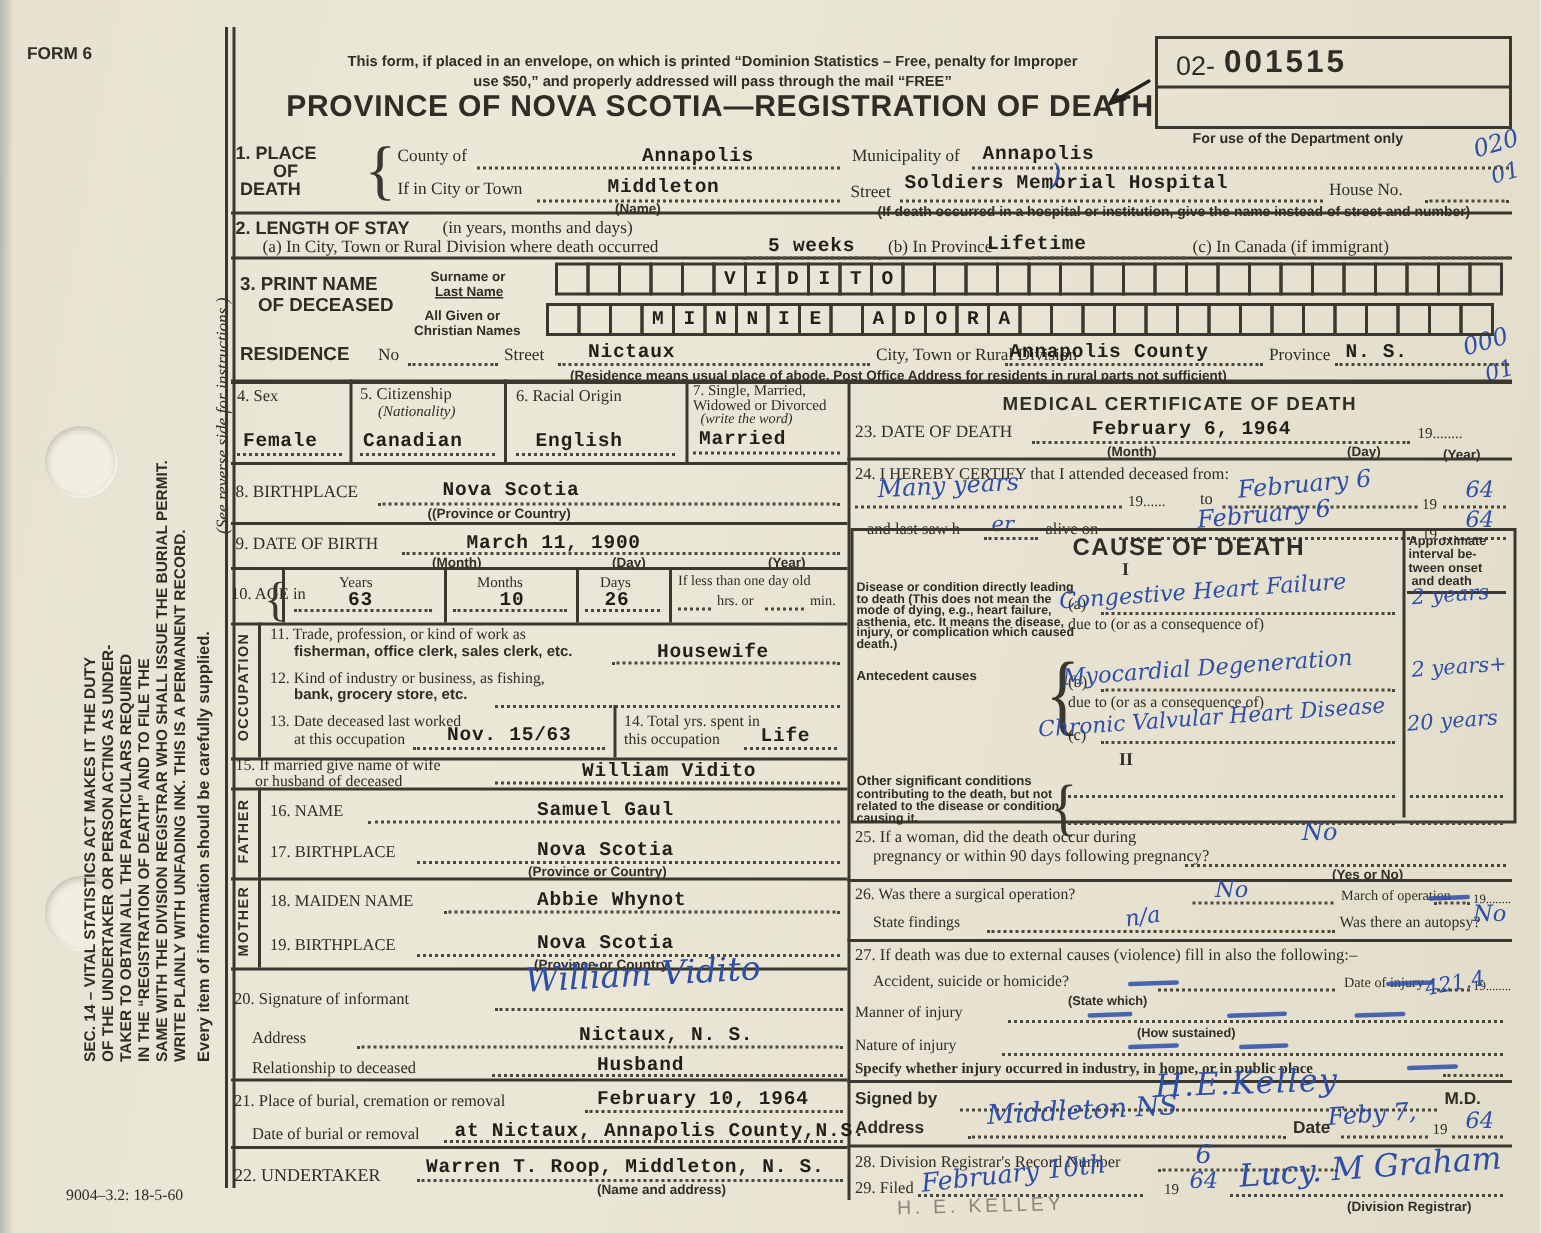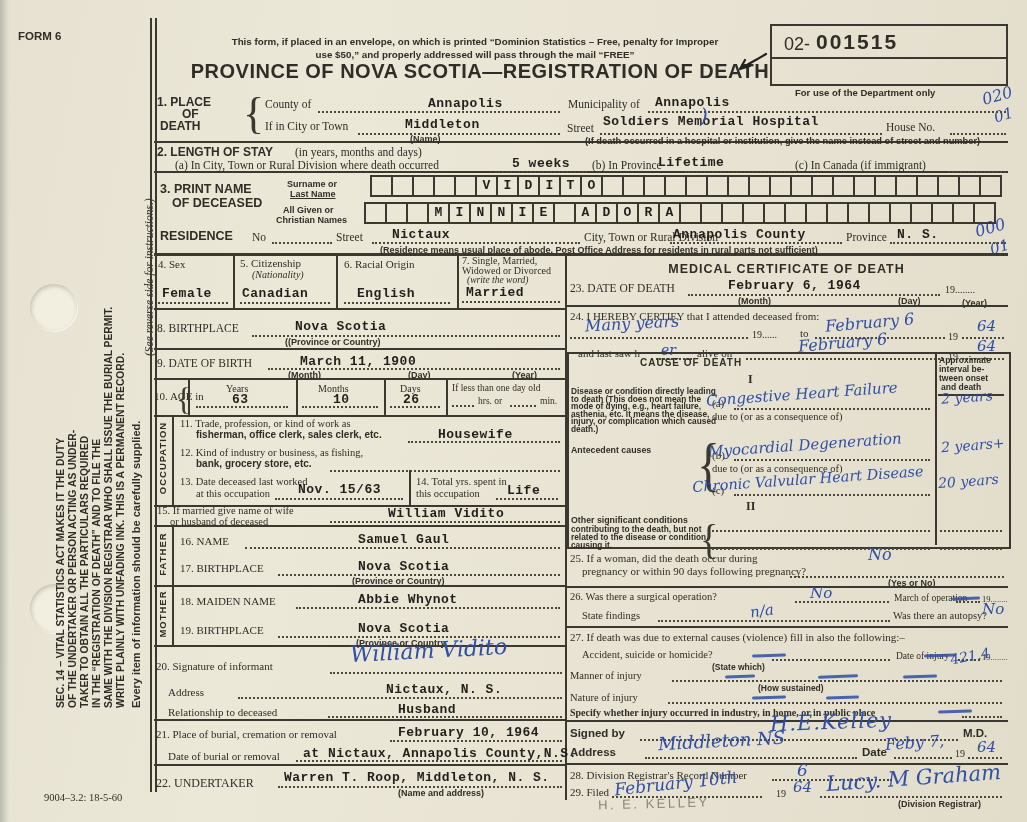--- a/index.html
+++ b/index.html
@@ -214,21 +214,21 @@
   </div>
   <div class="hl" style="left:154px;top:308px;width:411px"></div>
 
   <span class="abs serif" style="left:157px;top:322px;font-size:11.5px">8. BIRTHPLACE</span>
   <div class="dot" style="left:252px;top:335px;width:308px"></div>
   <span class="abs typed" style="left:295px;top:319px">Nova Scotia</span>
   <span class="abs sb" style="left:285px;top:337px;font-size:9px">((Province or Country)</span>
   <div class="hl" style="left:154px;top:348px;width:411px"></div>
   <span class="abs serif" style="left:157px;top:357px;font-size:11.5px">9. DATE OF BIRTH</span>
   <div class="dot" style="left:268px;top:368px;width:292px"></div>
-  <span class="abs typed" style="left:300px;top:354px">March 11, 1900</span>
+  <span class="abs typed" style="left:311px;top:354px">March 11, 1900</span>
   <span class="abs sb" style="left:288px;top:370px;font-size:9px">(Month)</span>
   <span class="abs sb" style="left:408px;top:370px;font-size:9px">(Day)</span>
   <span class="abs sb" style="left:512px;top:370px;font-size:9px">(Year)</span>
   <div class="hl" style="left:154px;top:378px;width:411px"></div>
 
   <div>
     <span class="abs serif" style="left:154px;top:390px;font-size:11px">10. AGE in</span>
     <span class="abs brace" style="left:176px;top:381px;font-size:32px">{</span>
     <div class="vl" style="left:188px;top:378px;height:37px"></div>
     <div class="vl" style="left:296px;top:378px;height:37px"></div>
@@ -356,21 +356,21 @@
   <span class="abs hw" style="left:661px;top:342px;font-size:14px">er</span>
   <span class="abs serif" style="left:697px;top:347px;font-size:11px">alive on</span>
   <div class="dot" style="left:746px;top:358px;width:198px"></div>
   <span class="abs hw" style="left:798px;top:333px;font-size:16px;transform:rotate(-5deg)">February 6</span>
   <span class="abs serif" style="left:948px;top:351px;font-size:10px">19</span>
   <div class="dot" style="left:962px;top:358px;width:42px"></div>
   <span class="abs hw" style="left:977px;top:337px;font-size:15px">64</span>
 
   <div class="abs" style="left:567px;top:352px;width:440px;height:193px;border:2px solid #3a382f"></div>
   <div class="vl" style="left:935px;top:352px;height:193px"></div>
-  <div class="abs sb" style="left:640px;top:357px;width:230px;text-align:left;font-size:10px;letter-spacing:1px">CAUSE OF DEATH</div>
+  <div class="abs sb" style="left:640px;top:357px;width:230px;text-align:right;font-size:16px;letter-spacing:1px">CAUSE OF DEATH</div>
   <span class="abs sb" style="left:939px;top:355px;font-size:8.5px">Approximate</span>
   <span class="abs sb" style="left:939px;top:364px;font-size:8.5px">interval be-</span>
   <span class="abs sb" style="left:939px;top:373px;font-size:8.5px">tween onset</span>
   <span class="abs sb" style="left:941px;top:382px;font-size:8.5px">and death</span>
   <div class="hl" style="left:938px;top:394px;width:66px;height:1.5px"></div>
   <span class="abs serif" style="left:748px;top:372px;font-size:12px;font-weight:bold">I</span>
   <div class="abs sb wrap" style="left:571px;top:388px;width:152px;font-size:8.3px;line-height:7.6px">Disease or condition directly leading to death (This does not mean the mode of dying, e.g., heart failure, asthenia, etc. It means the disease, injury, or complication which caused death.)</div>
   <span class="abs serif" style="left:712px;top:397px;font-size:11px">(a)</span>
   <div class="dot" style="left:734px;top:408px;width:196px"></div>
   <span class="abs hw" style="left:706px;top:385px;font-size:15px;transform:rotate(-4deg)">Congestive Heart Failure</span>

